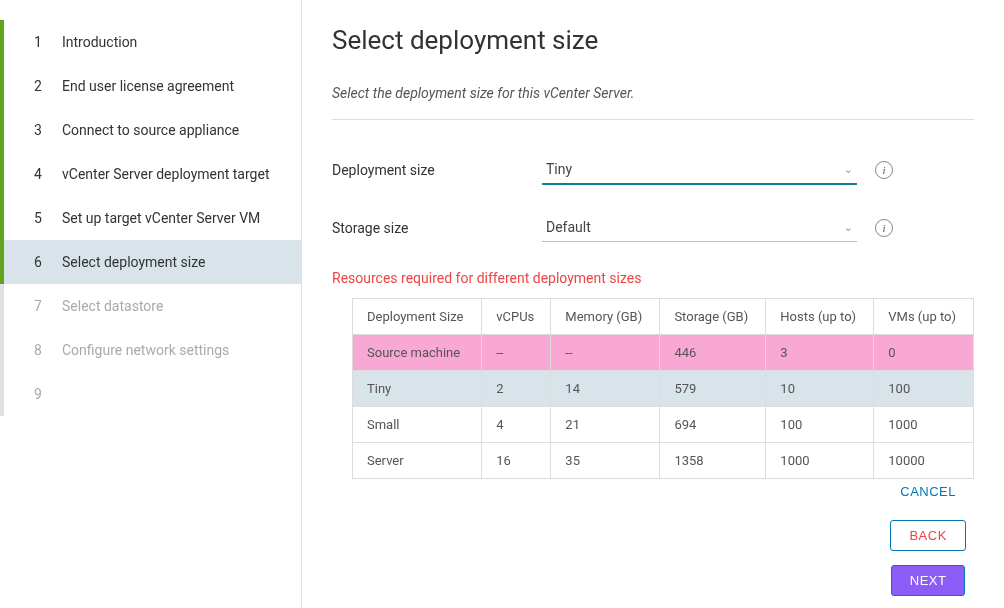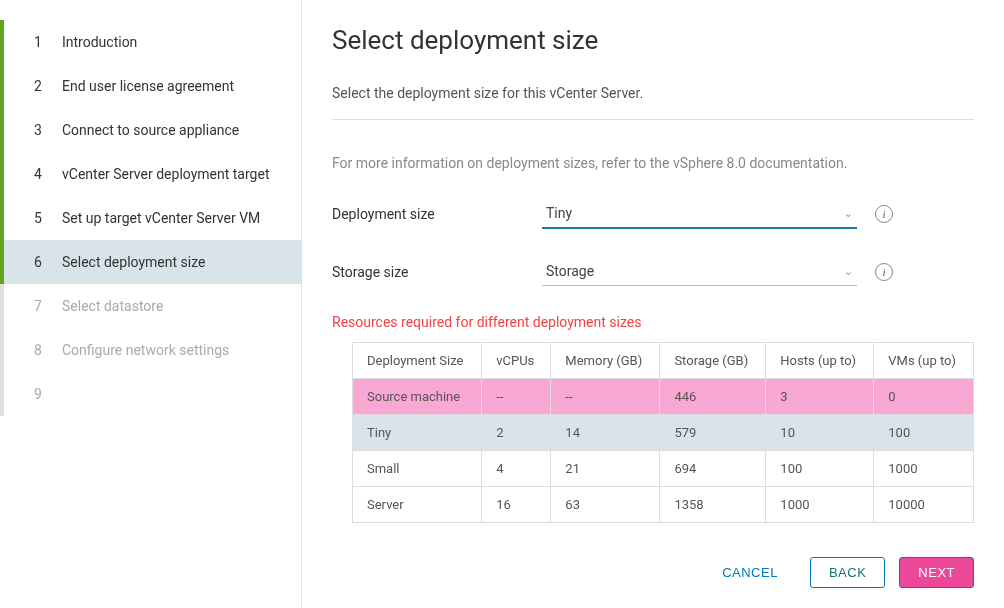--- a/index.html
+++ b/index.html
@@ -8,41 +8,41 @@
 .sidebar { width:302px; border-right:1px solid #e0e0e0; padding-top:20px; }
 .step-list { list-style:none; }
 .step-item { display:flex; align-items:center; padding:14px 20px 14px 30px; cursor:pointer; border-left:4px solid transparent; }
 .step-item.completed { border-left-color:#62a420; color:#333; }
 .step-item.active { background:#d9e4ea; border-left-color:#62a420; font-weight:400; color:#333; }
 .step-item.future { color:#aaa; border-left-color:#e0e0e0; }
 .step-num { width:28px; text-align:left; }
 .step-label { flex:1; }
 .main { flex:1; padding:25px 30px 20px 30px; display:flex; flex-direction:column; position:relative; }
 .main h1 { font-size:26px; font-weight:400; color:#333; margin-bottom:30px; }
-.subtitle { color:#555; padding-bottom:18px; border-bottom:1px solid #ddd; margin-bottom:35px; }
+.subtitle { color:#555; padding-bottom:18px; border-bottom:1px solid #ddd; margin-bottom:35px;font-style:italic; }
 .info-text { color:#888; margin-bottom:28px; }
 .form-row { display:flex; align-items:center; margin-bottom:28px; }
 .form-label { width:210px; color:#333; }
 .select-wrap { position:relative; width:315px; margin-right:18px; }
 .select-wrap.deploy { border-bottom:2px solid #0f7e9b; }
 .select-wrap.storage { border-bottom:1px solid #bbb; }
 .select-wrap .select-val { display:block; padding:6px 22px 6px 4px; color:#444; cursor:pointer; }
 .select-wrap .chev { position:absolute; right:4px; top:50%; transform:translateY(-50%); font-size:11px; color:#999; }
 .info-icon { width:18px; height:18px; border:1px solid #888; border-radius:50%; display:inline-flex; align-items:center; justify-content:center; font-size:11px; color:#555; font-family:Georgia,serif; font-style:italic; cursor:pointer; }
 .table-title { color:#ef4444; margin-bottom:12px; }
 table { border-collapse:collapse; border:1px solid #ddd; margin-left:20px; }
 th,td { border:1px solid #ddd; padding:10px 14px; text-align:left; font-size:13px; color:#555; font-weight:400; }
 th { background:#fff; }
 tr.source-row td { background:#f9a8d4; }
 tr.selected-row td { background:#d9e4ea; }
-.footer { position:absolute; bottom:20px; right:30px; display:flex; gap:14px; align-items:center; }
+.footer { position:absolute; bottom:12px; right:30px; display:flex; gap:14px; align-items:center;flex-direction:column; }
 .btn { padding:7px 18px; font-size:13px; letter-spacing:0.5px; cursor:pointer; border-radius:3px; }
 .btn-link { background:none; border:none; color:#0079b8; }
-.btn-outline { background:#fff; border:1px solid #0079b8; color:#0f766e; }
-.btn-primary { background:#ec4899; border:1px solid #0079b8; color:#fff; }
+.btn-outline { background:#fff; border:1px solid #0079b8; color:#ef4444; }
+.btn-primary { background:#8b5cf6; border:1px solid #0079b8; color:#fff; }
 </style>
 </head>
 <body>
 
 <div class="container">
   <nav class="sidebar">
     <ul class="step-list">
         <li class="step-item completed">
           <span class="step-num">1</span>
           <span class="step-label">Introduction</span>
@@ -76,35 +76,34 @@
           <span class="step-label">Configure network settings</span>
         </li>
         <li class="step-item future">
           <span class="step-num">9</span>
         </li>
       </ul>
   </nav>
   <main class="main">
     <h1>Select deployment size</h1>
     <div class="subtitle">Select the deployment size for this vCenter Server.</div>
-    <div class="info-text">For more information on deployment sizes, refer to the vSphere 8.0 documentation.</div>
 
     <div class="form-row">
       <div class="form-label">Deployment size</div>
       <div class="select-wrap deploy">
         <span class="select-val">Tiny</span>
         <span class="chev">⌄</span>
       </div>
       <span class="info-icon">i</span>
     </div>
 
     <div class="form-row">
       <div class="form-label">Storage size</div>
       <div class="select-wrap storage">
-        <span class="select-val">Storage</span>
+        <span class="select-val">Default</span>
         <span class="chev">⌄</span>
       </div>
       <span class="info-icon">i</span>
     </div>
 
     <div class="table-title">Resources required for different deployment sizes</div>
     <table>
       <thead>
           <tr>
             <th>Deployment Size</th>
@@ -136,21 +135,21 @@
             <td>Small</td>
             <td>4</td>
             <td>21</td>
             <td>694</td>
             <td>100</td>
             <td>1000</td>
           </tr>
           <tr>
             <td>Server</td>
             <td>16</td>
-            <td>63</td>
+            <td>35</td>
             <td>1358</td>
             <td>1000</td>
             <td>10000</td>
           </tr>
         </tbody>
     </table>
 
     <div class="footer">
       <button class="btn btn-link">CANCEL</button>
       <button class="btn btn-outline">BACK</button>

